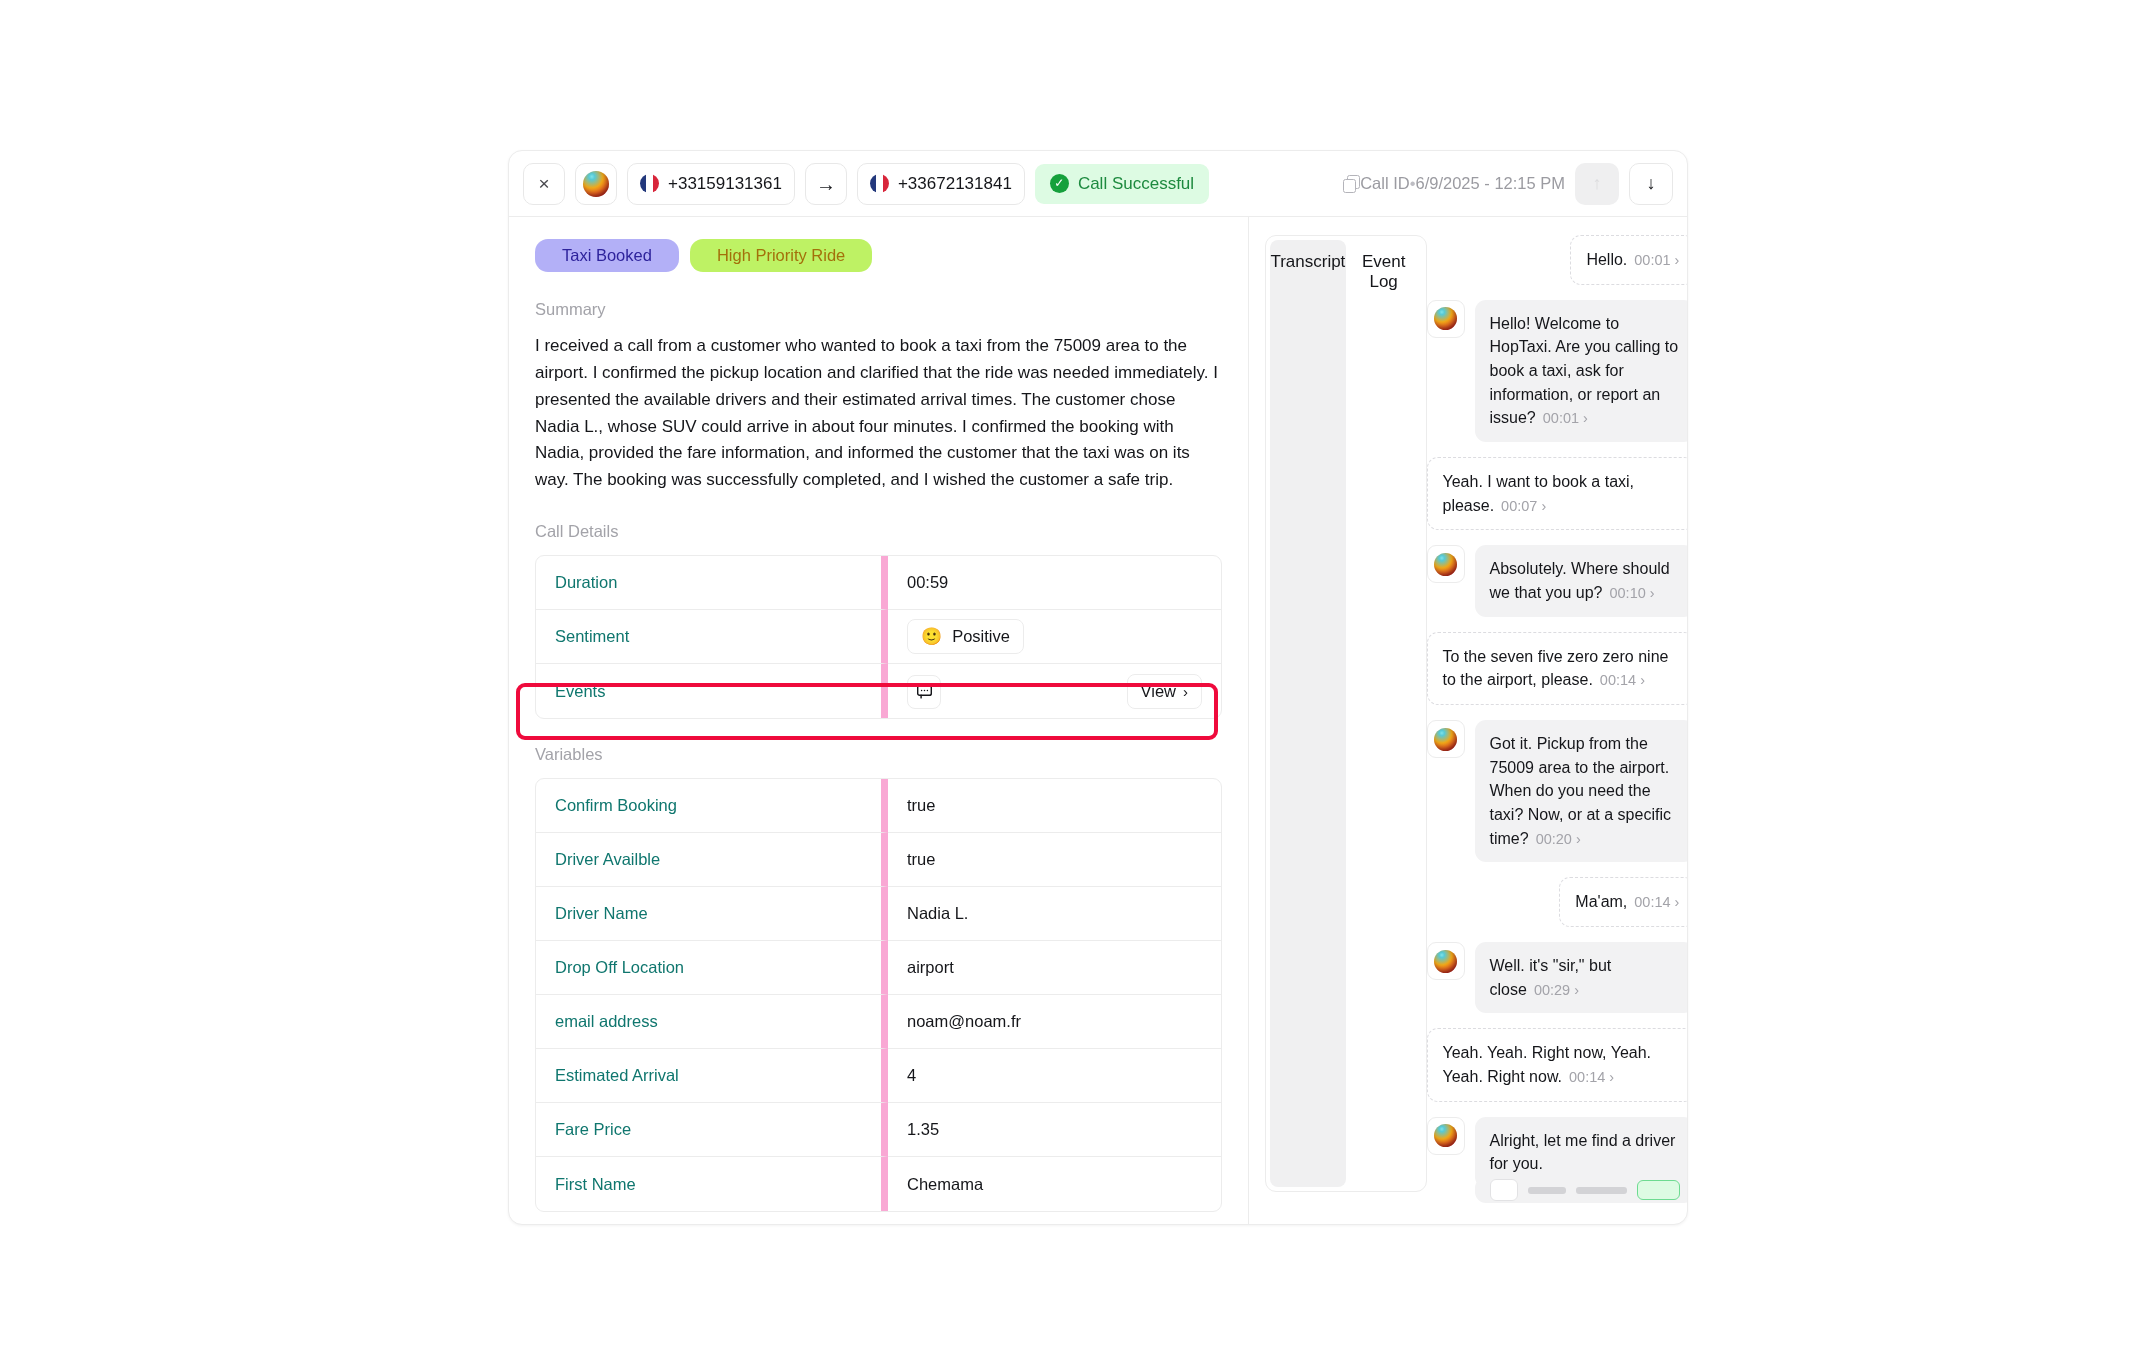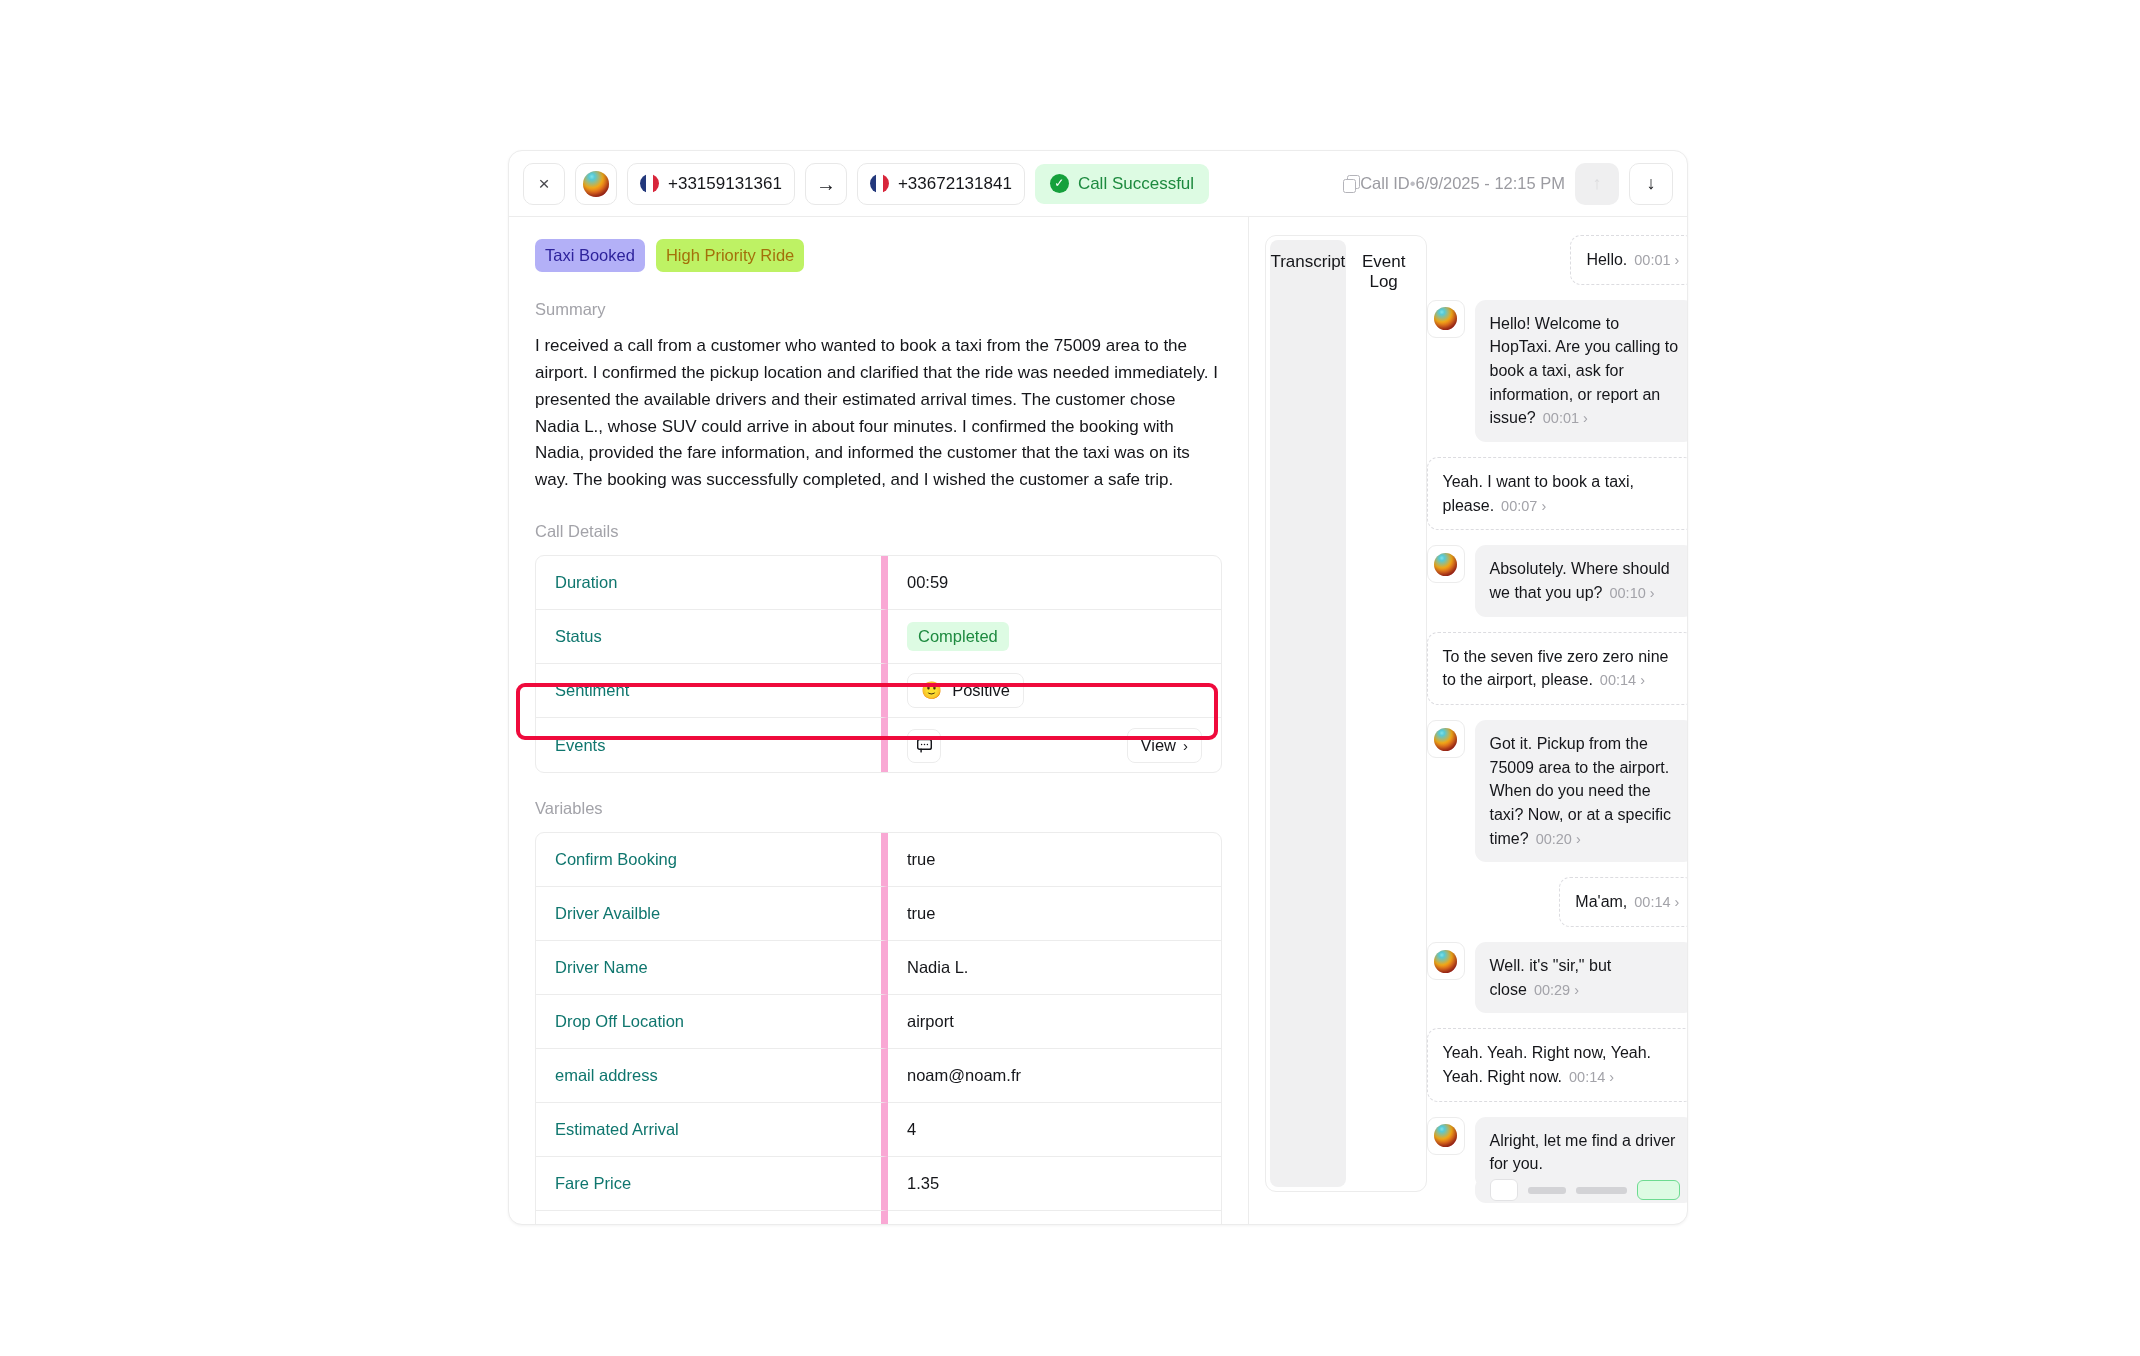--- a/index.html
+++ b/index.html
@@ -104,21 +104,21 @@
   .left {
     width: 740px; flex: 0 0 740px;
     padding: 22px 26px 0 26px;
     border-right: 1px solid #ececec;
     overflow: hidden;
   }
   .right { flex: 1; display: flex; flex-direction: row; padding: 18px 16px 16px 16px; min-height: 0; }
 
   
   .tags { display: flex; gap: 11px; margin-bottom: 28px; }
-  .tag { border-radius: 7px; padding: 7px 10px; font-size: 16.5px; font-weight: 500; }
+  .tag { border-radius: 13px; padding: 7px 27px; font-size: 16.5px; font-weight: 500; }
   .tag.purple { background: #b3b0f7; color: #2e239c; }
   .tag.yellow { background: #bef264; color: #a3700a; }
 
   .sechead { font-size: 16.5px; color: #a3a3a9; margin-bottom: 14px; }
 
   .summary {
     font-size: 17px; line-height: 1.58; color: #15161a;
     margin-bottom: 28px;
   }
 
@@ -307,26 +307,20 @@
 
       <div class="sechead">Summary</div>
       <div class="summary">I received a call from a customer who wanted to book a taxi from the 75009 area to the airport. I confirmed the pickup location and clarified that the ride was needed immediately. I presented the available drivers and their estimated arrival times. The customer chose Nadia L., whose SUV could arrive in about four minutes. I confirmed the booking with Nadia, provided the fare information, and informed the customer that the taxi was on its way. The booking was successfully completed, and I wished the customer a safe trip.</div>
 
       <div class="sechead">Call Details</div>
       <table class="tbl">
         <tbody>
             <tr>
           <td class="k">Duration</td>
           <td class="v">00:59</td>
-        </tr>
-        <tr>
-          <td class="k">Status</td>
-          <td class="v">
-            <span class="pillgreen">Completed</span>
-          </td>
         </tr>
         <tr>
           <td class="k">Sentiment</td>
           <td class="v">
             <span class="pillbox">
               <span class="emoji">🙂</span>
               <span>Positive</span>
             </span>
           </td>
         </tr>

